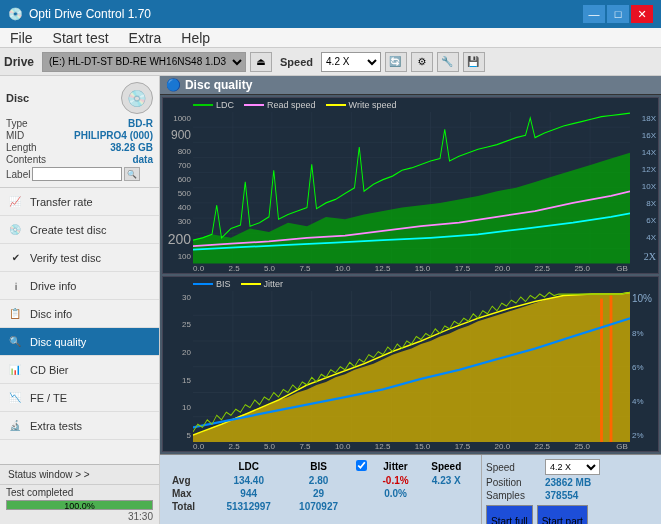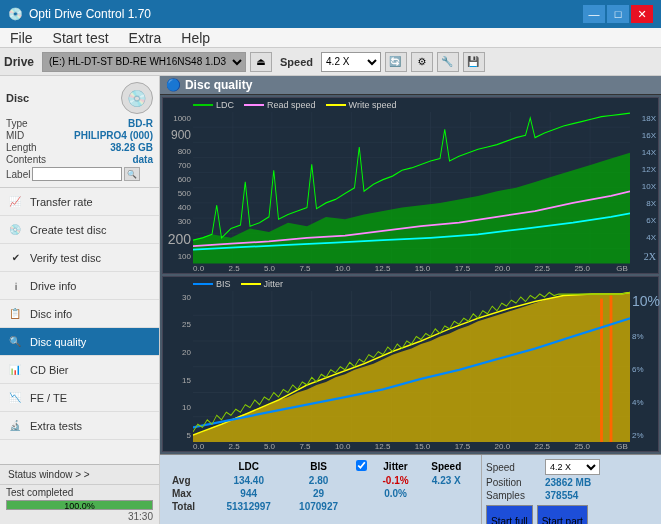--- a/index.html
+++ b/index.html
@@ -362,21 +362,21 @@
               <line x1="430" y1="100" x2="430" y2="5" stroke="#ff6600" stroke-width="3"></line>
               <line x1="440" y1="100" x2="440" y2="3" stroke="#ff6600" stroke-width="3"></line>
 
               <polyline points="0,90 40,85 80,80 120,75 160,70 200,65 240,58 280,52 320,45 360,38 400,30 440,22 460,18" fill="none" stroke="#0088ff" stroke-width="1.5"></polyline>
 
               <polyline points="0,93 5,88 10,90 15,85 20,88 25,82 30,85 35,80 40,82 45,78 50,80 55,75 60,77 65,72 70,75 75,70 80,72 85,67 90,70 95,65 100,67 105,62 110,65 115,60 120,62 125,57 130,60 135,55 140,57 145,52 150,54 155,50 160,52 165,47 170,50 175,45 180,47 185,42 190,44 195,40 200,42 205,37 210,40 215,35 220,38 225,33 230,35 235,30 240,32 245,28 250,30 255,25 260,28 265,23 270,25 275,20 280,22 285,18 290,20 295,15 300,18 305,13 310,15 315,10 320,13 325,8 330,10 335,6 340,8 345,4 350,7 355,3 360,5 365,2 370,4 375,1 380,3 385,2 390,2 400,2 410,2 420,2 430,2 440,2 450,2 460,1" fill="none" stroke="#88cc00" stroke-width="0.8"></polyline>
             </svg>
           </div>
 
           <div style="width:28px;display:flex;flex-direction:column;justify-content:space-between;align-items:flex-start;padding:2px 2px;flex-shrink:0;">
-            <span style="font-size:14px;color:#88aacc;">10%</span>
+            <span style="font-size:10px;color:#88aacc;">10%</span>
             <span style="font-size:8px;color:#88aacc;">8%</span>
             <span style="font-size:8px;color:#88aacc;">6%</span>
             <span style="font-size:8px;color:#88aacc;">4%</span>
             <span style="font-size:8px;color:#88aacc;">2%</span>
           </div>
         </div>
 
         <div style="display:flex;justify-content:space-between;padding:0 30px 0 30px;flex-shrink:0;">
           <span style="font-size:8px;color:#aaa;">0.0</span>
           <span style="font-size:8px;color:#aaa;">2.5</span>

